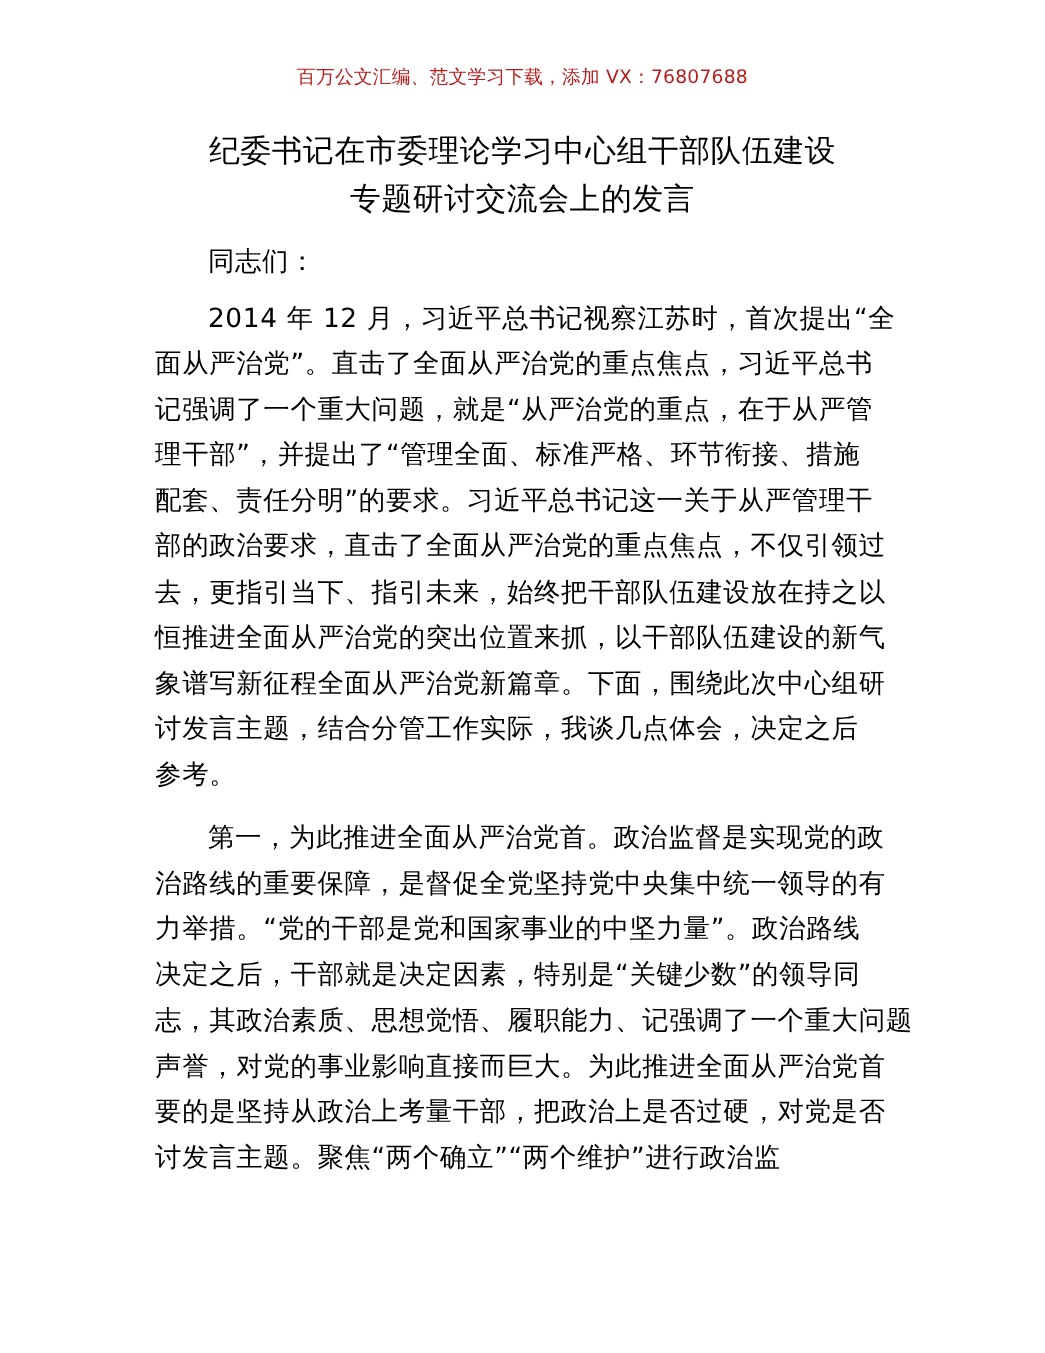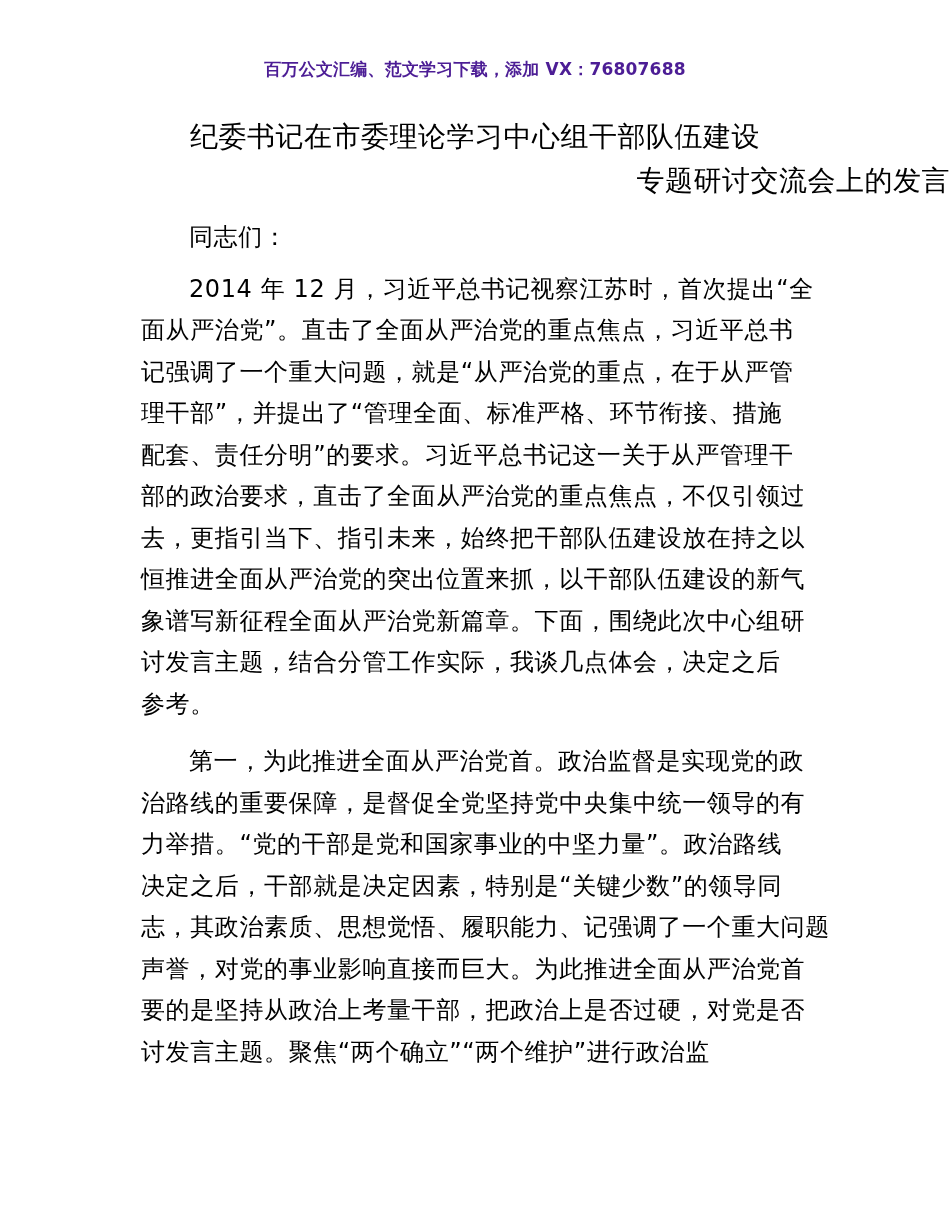--- a/index.html
+++ b/index.html
@@ -1,23 +1,23 @@
 <!DOCTYPE html>
 <html><head>
 <meta charset="utf-8">
 <style>
   html, body { margin:0; padding:0; background:#ffffff; }
   body { width:950px; height:1230px; position:relative; overflow:hidden;
          font-family:"DejaVu Sans", "Liberation Sans", sans-serif; color:#000; }
   .header { position:absolute; top:58px; left:0; width:950px; text-align:center;
-            font-size:17px; color:#4c1d95; letter-spacing:0.2px;font-weight:bold; }
+            font-size:17px; color:#b91c1c; letter-spacing:0.2px; }
   .title { position:absolute; left:0; width:950px; text-align:center;
            font-size:28px; color:#000; letter-spacing:0.5px; }
   .t1 { top:118px; }
-  .t2 { top:162px;text-align:right; }
+  .t2 { top:162px; }
   .line { position:absolute; left:141px; width:680px; font-size:24px;
           white-space:nowrap; letter-spacing:0.6px; line-height:30px; }
   .indent { left:189px; width:632px; }
 </style>
 </head>
 <body>
 
 <div class="header">百万公文汇编、范文学习下载，添加 VX：76807688</div>
 
 <div class="title t1">纪委书记在市委理论学习中心组干部队伍建设</div>

